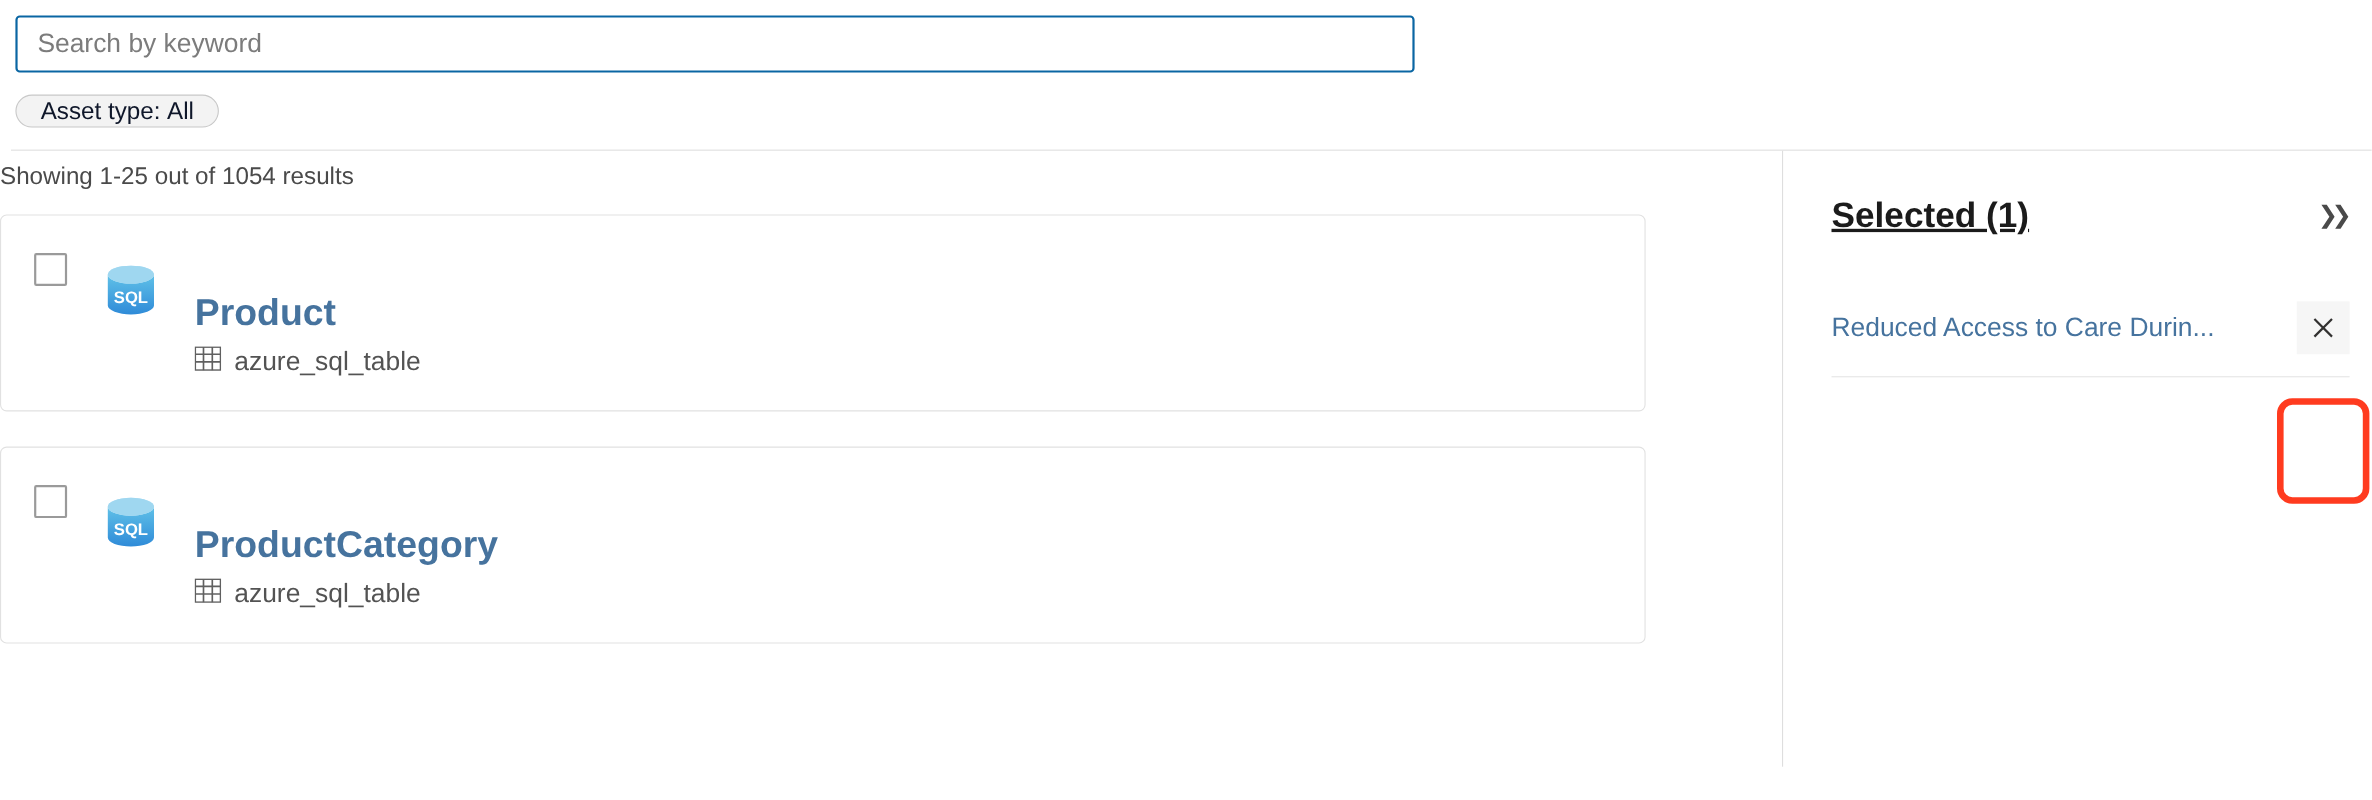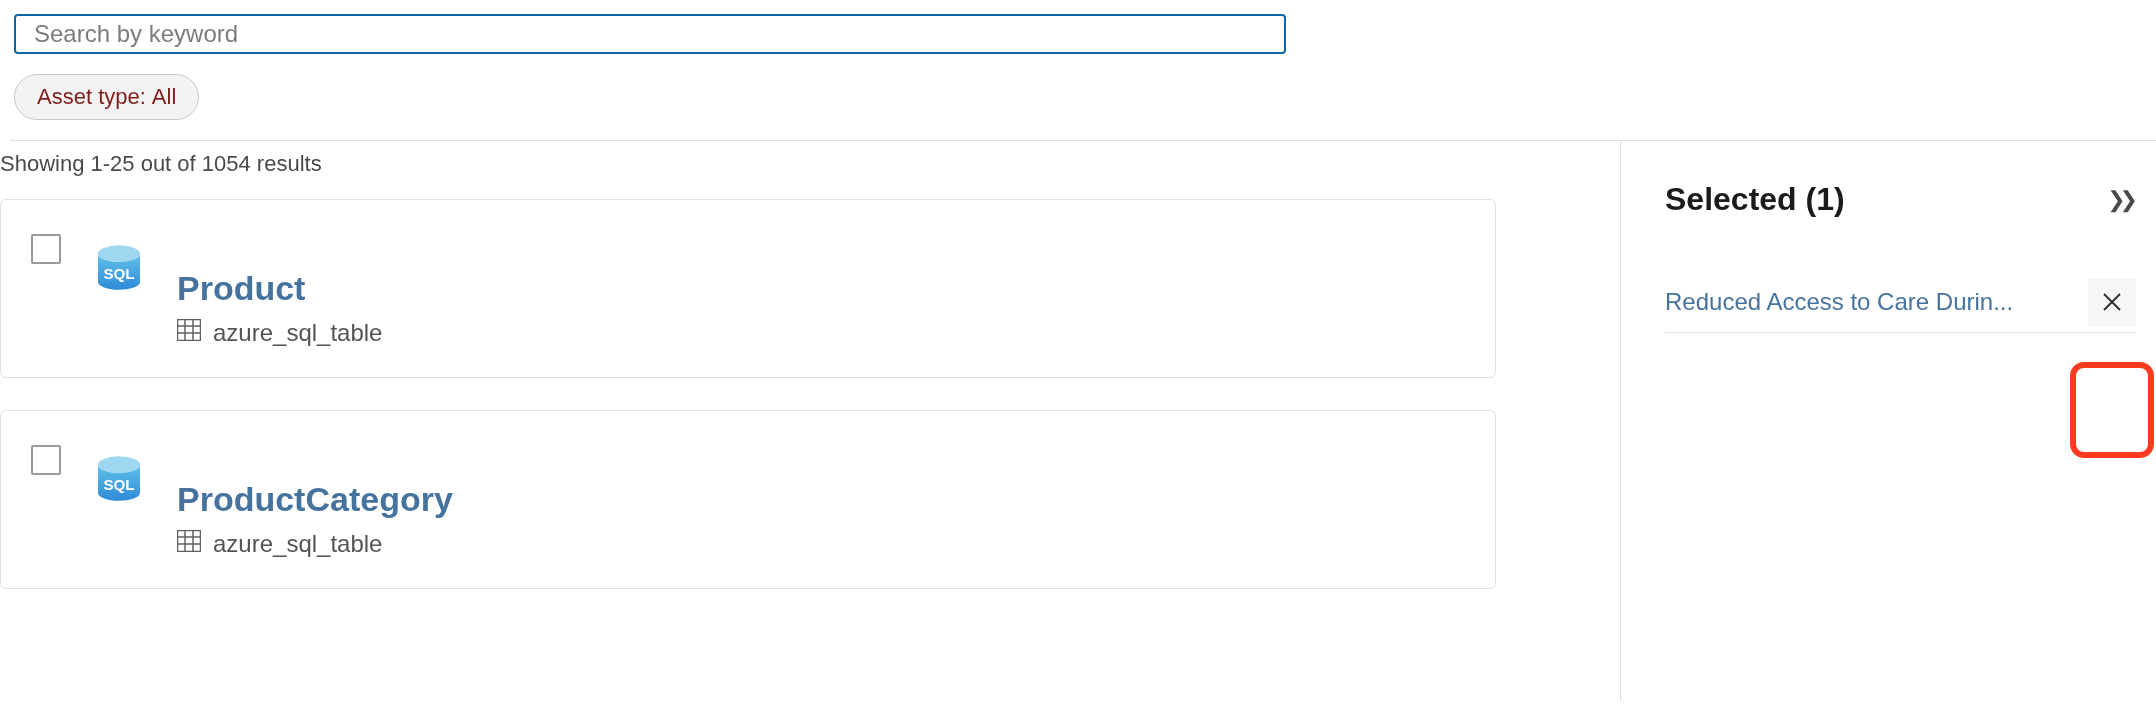--- a/index.html
+++ b/index.html
@@ -11,44 +11,44 @@
       height: 727px;
       overflow: hidden;
       position: relative;
     }
 
     .search-row {
       padding: 14px 14px 0 14px;
     }
     .search-input {
       width: 1272px;
-      height: 40px;
+      height: 52px;
       border: 2.5px solid #0a66a3;
       border-radius: 4px;
       padding: 13px 18px;
       font-size: 24px;
       color: #323130;
       font-family: inherit;
       outline: none;
     }
     .search-input::placeholder { color: #7c7c7c; }
 
     .filters-row {
       padding: 20px 14px 20px 14px;
     }
     .chip {
       display: inline-flex;
       align-items: center;
-      height: 46px;
+      height: 30px;
       padding: 0 22px;
       border: 1px solid #c8c8c8;
       background: #f3f3f3;
       border-radius: 23px;
       font-size: 22px;
-      color: #7f1d1d;
+      color: #0f172a;
       cursor: pointer;
       user-select: none;
     }
     .chip .bold { font-weight: 400; margin-left: 6px; }
 
     .divider {
       height: 1px;
       background: #dedede;
       width: 100%;
       margin-left: 10px;
@@ -127,35 +127,36 @@
     .side-header {
       display: flex;
       align-items: center;
       justify-content: space-between;
       margin-bottom: 60px;
     }
     .side-title {
       font-size: 32px;
       font-weight: 700;
       color: #1b1b1b;
+      text-decoration: underline;
     }
     .chevron-dbl {
       font-size: 22px;
       color: #4a4a4a;
       cursor: pointer;
       padding: 4px;
       letter-spacing: -6px;
     }
 
     .selected-item {
       display: flex;
       align-items: center;
       justify-content: space-between;
       border-bottom: 1px solid #e5e5e5;
-      padding-bottom: 6px;
+      padding-bottom: 20px;
       gap: 10px;
     }
     .selected-link {
       font-size: 24px;
       color: #46739e;
       white-space: nowrap;
       overflow: hidden;
       text-overflow: ellipsis;
       cursor: pointer;
       flex: 1;

